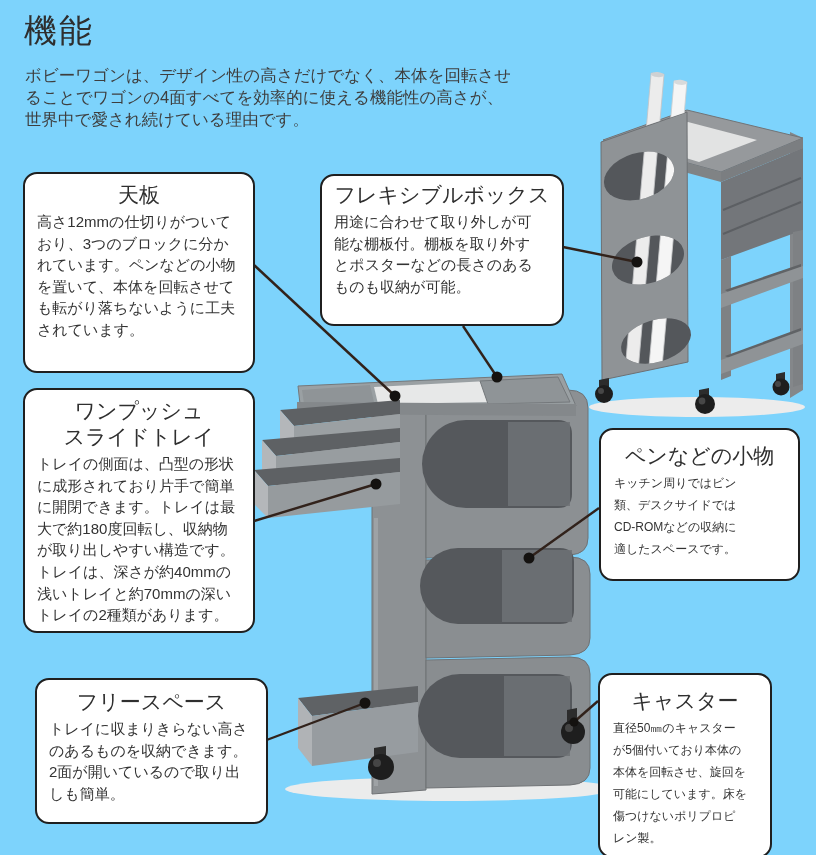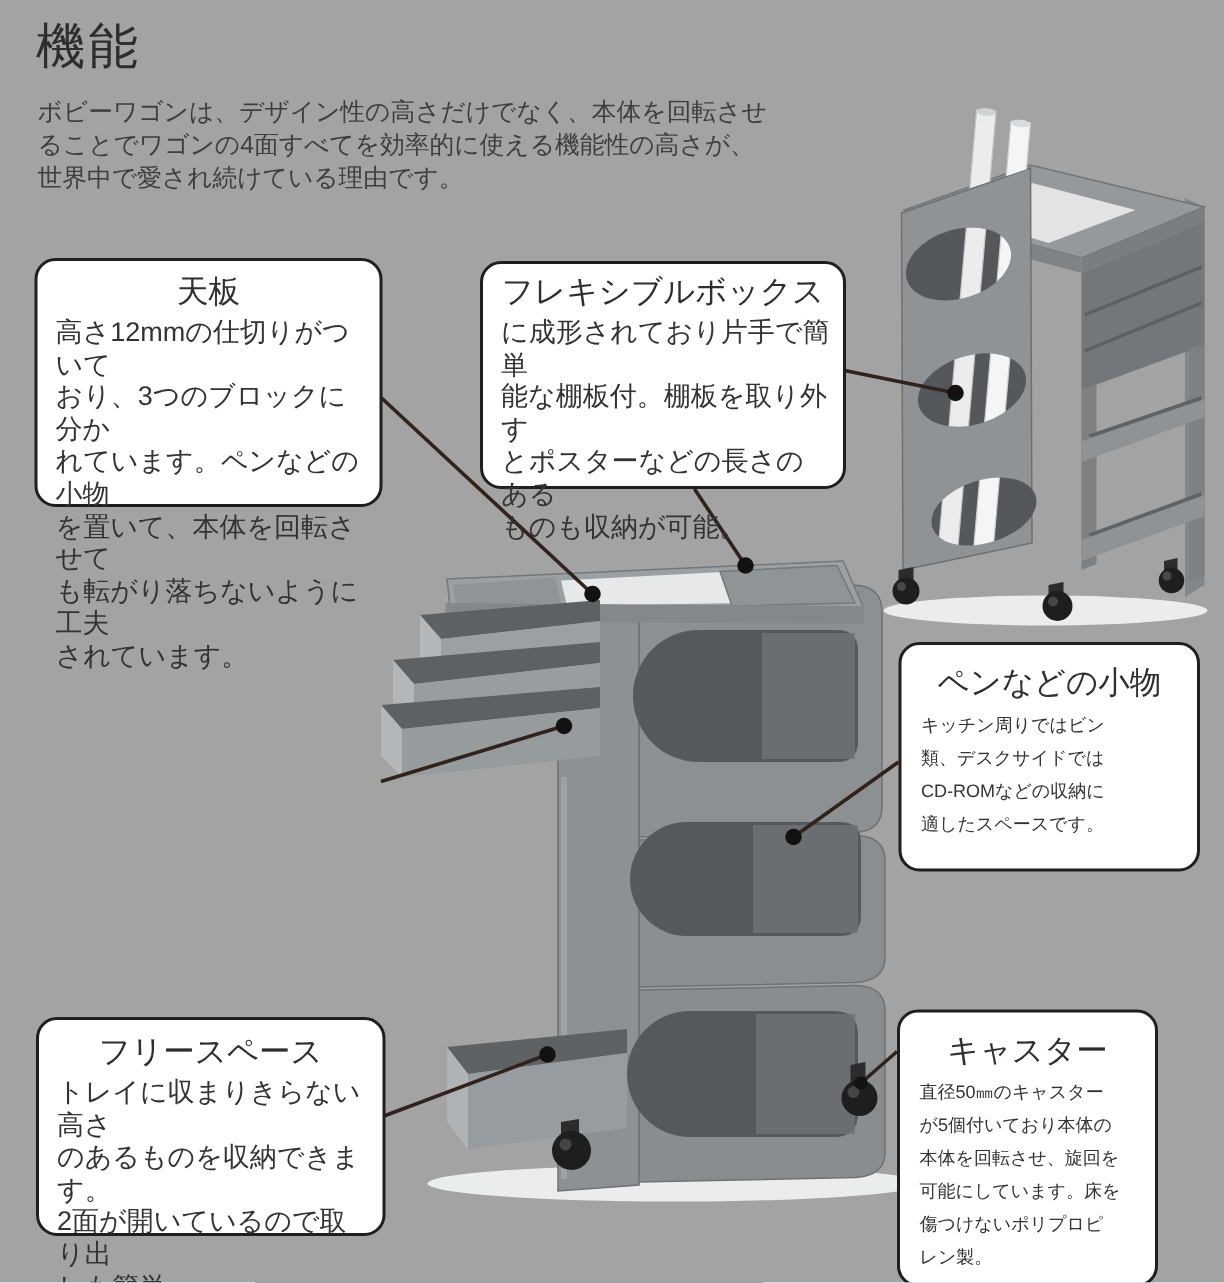--- a/index.html
+++ b/index.html
@@ -1,45 +1,45 @@
 <!DOCTYPE html>
 <html><head>
 <meta charset="utf-8">
 <style>
   html,body{margin:0;padding:0;background:#fff;}
   .page{
-    position:relative;width:816px;height:855px;background:#a3a3a3;overflow:hidden;
+    position:relative;width:816px;height:855px;background:#7dd3fc;overflow:hidden;
     font-family:"Liberation Sans","DejaVu Sans",sans-serif;color:#333;
   }
   .page-title{
     position:absolute;left:24px;top:10px;font-size:33px;line-height:42px;
     letter-spacing:2px;color:#2e2e2e;font-weight:500;
   }
   .intro{
     position:absolute;left:25px;top:64px;width:560px;
     font-size:16.5px;line-height:22px;color:#3e3e3e;white-space:pre-line;
   }
   .callout{
     position:absolute;box-sizing:border-box;background:#fff;
     border:2px solid #1f1f1f;border-radius:14px;z-index:3;
   }
   .co-title{
     font-size:21px;line-height:26px;text-align:center;color:#2f2f2f;
     margin:8px 6px 3px;white-space:pre-line;
   }
   .co-body{
-    font-size:18px;line-height:21.6px;color:#333;
+    font-size:15px;line-height:21.6px;color:#333;
     margin:3px 8px 0 12px;white-space:pre-line;
   }
-  .co-1{left:23px;top:172px;width:232px;height:166px;}
+  .co-1{left:23px;top:172px;width:232px;height:201px;}
   .co-2{left:320px;top:174px;width:244px;height:152px;font-family:Liberation Mono, monospace;}
   .co-3{left:23px;top:388px;width:232px;height:245px;}
   .co-4{left:599px;top:428px;width:201px;height:153px;}
   .co-5{left:598px;top:643px;width:174px;height:185px;margin-top:30px;}
-  .co-6{left:24px;top:678px;width:233px;height:146px;}
+  .co-6{left:35px;top:678px;width:233px;height:146px;}
   .co-4 .co-title,.co-5 .co-title{margin-top:13px;}
   .co-6 .co-title{margin-top:9px;}
   .co-4 .co-body,.co-5 .co-body{font-size:12px;line-height:22px;margin-left:13px;}
   .lines{position:absolute;left:0;top:0;z-index:2;pointer-events:none;}
   .figure{position:absolute;z-index:1;}
   .fig-angled{left:575px;top:60px;width:241px;height:362px;}
   .fig-front{left:250px;top:368px;width:356px;height:440px;}
 </style>
 </head>
 <body>
@@ -187,26 +187,38 @@
     <div class="co-body">高さ12mmの仕切りがついて
 おり、3つのブロックに分か
 れています。ペンなどの小物
 を置いて、本体を回転させて
 も転がり落ちないように工夫
 されています。</div>
   </div>
 
   <div class="callout co-2">
     <div class="co-title">フレキシブルボックス</div>
-    <div class="co-body">に成形されており片手で簡単
+    <div class="co-body">用途に合わせて取り外しが可
 能な棚板付。棚板を取り外す
 とポスターなどの長さのある
 ものも収納が可能。</div>
   </div>
 
+  <div class="callout co-3">
+    <div class="co-title">ワンプッシュ
+スライドトレイ</div>
+    <div class="co-body">トレイの側面は、凸型の形状
+に成形されており片手で簡単
+に開閉できます。トレイは最
+大で約180度回転し、収納物
+が取り出しやすい構造です。
+トレイは、深さが約40mmの
+浅いトレイと約70mmの深い
+トレイの2種類があります。</div>
+  </div>
 
   <div class="callout co-4">
     <div class="co-title">ペンなどの小物</div>
     <div class="co-body">キッチン周りではビン
 類、デスクサイドでは
 CD-ROMなどの収納に
 適したスペースです。</div>
   </div>
 
   <div class="callout co-5">

